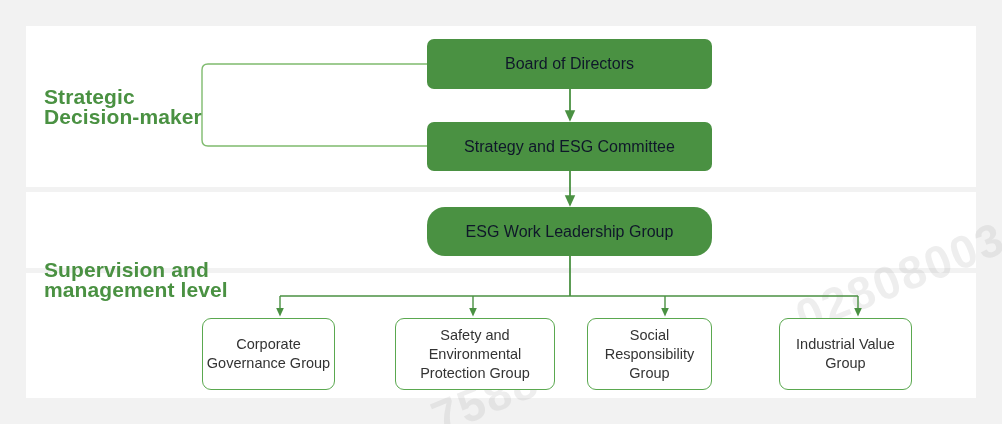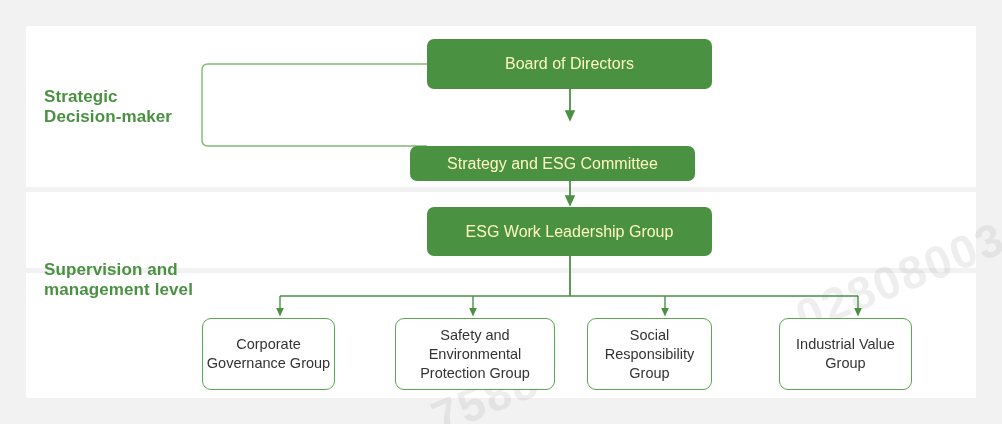--- a/index.html
+++ b/index.html
@@ -29,45 +29,45 @@
   }
   .band-strategic      { top: 26px;  height: 161px; }
   .band-supervision    { top: 192px; height: 76px;  }
   .band-implementation { top: 273px; height: 125px; }
 
   
   .level-label {
     position: absolute;
     color: #4a9142;
     font-weight: bold;
-    font-size: 17px;
+    font-size: 21px;
     line-height: 20px;
     letter-spacing: 0.1px;
     white-space: pre-line;
   }
   .label-strategic      { left: 44px; top: 87px;  }
   .label-supervision    { left: 44px; top: 215px; margin-top: 45px; }
   .label-implementation { left: 44px; top: 318px; }
 
   
   .node-solid {
     position: absolute;
     background: #4a9142;
     border-radius: 7px;
-    color: #fef9c3;
+    color: #0f172a;
     font-size: 16px;
     display: flex;
     align-items: center;
     justify-content: center;
     text-align: left;
     box-sizing: border-box;
   }
   .node-board     { left: 427px; top: 39px;  width: 285px; height: 50px; }
-  .node-committee { left: 410px; top: 122px; width: 285px; height: 35px; margin-top: 24px; }
-  .node-esg       { left: 427px; top: 207px; width: 285px; height: 49px; }
+  .node-committee { left: 427px; top: 122px; width: 285px; height: 49px; }
+  .node-esg       { left: 427px; top: 207px; width: 285px; height: 49px; border-radius: 18px; }
 
   
   .node-outline {
     position: absolute;
     top: 318px;
     height: 72px;
     background: #ffffff;
     border: 1.6px solid #5aa84f;
     border-radius: 9px;
     color: #333333;

